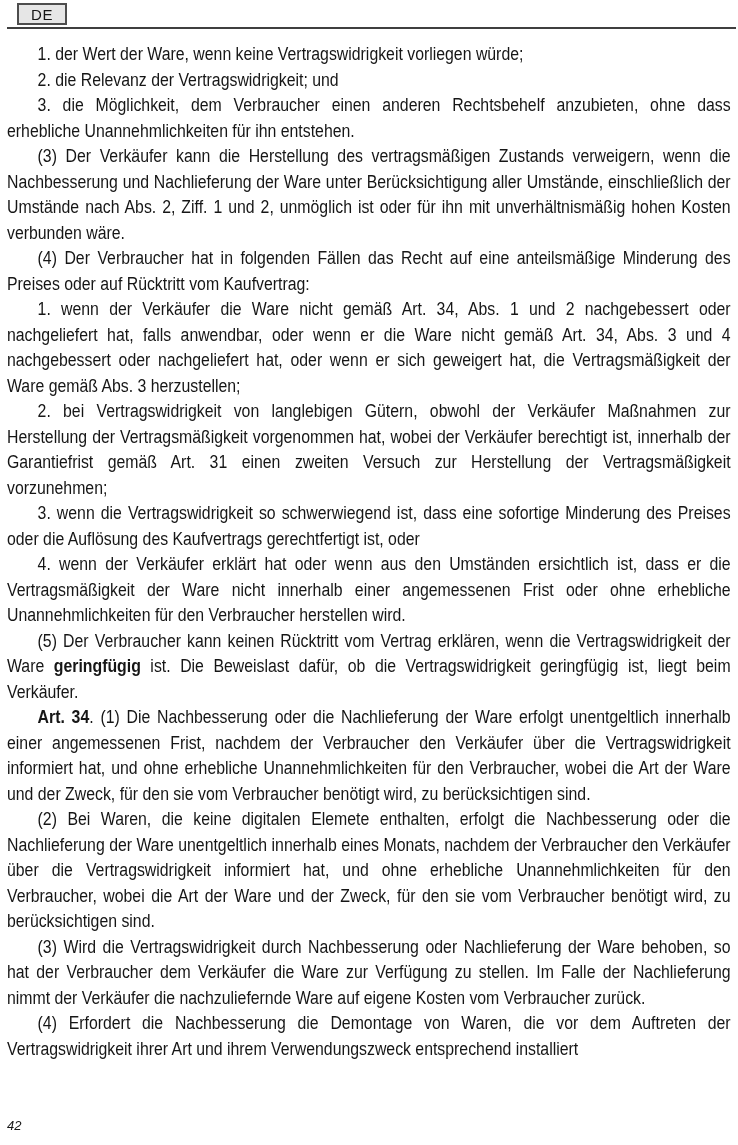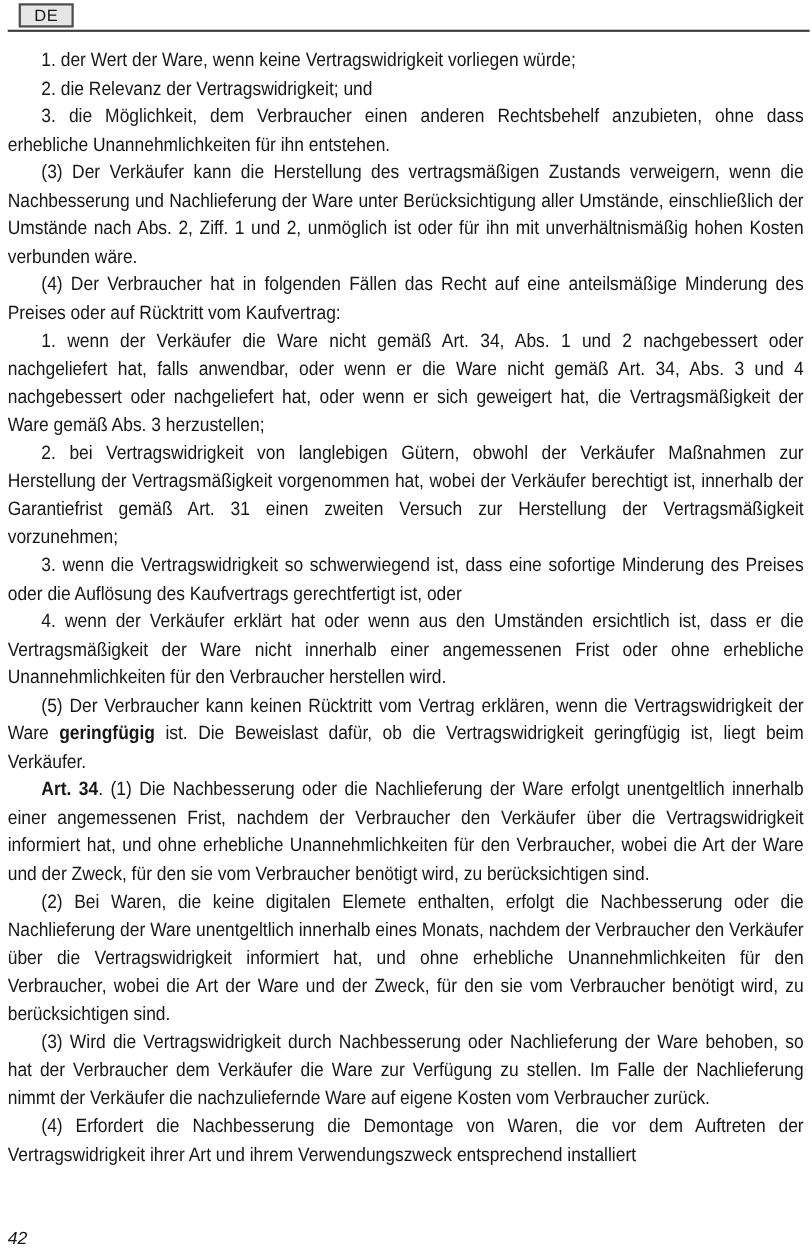--- a/index.html
+++ b/index.html
@@ -59,21 +59,21 @@
     padding: 0;
     text-indent: 34px;
   }
   .doc-body span.b {
     font-weight: bold;
   }
   .page-number {
     position: absolute;
     left: 7px;
     top: 1118px;
-    font-size: 16px;
+    font-size: 13px;
     font-style: italic;
     color: var(--text, #161616);
   }
 </style>
 </head>
 <body>
 
 <div class="header-rule"></div>
 
 <div class="lang-tab">DE</div>

